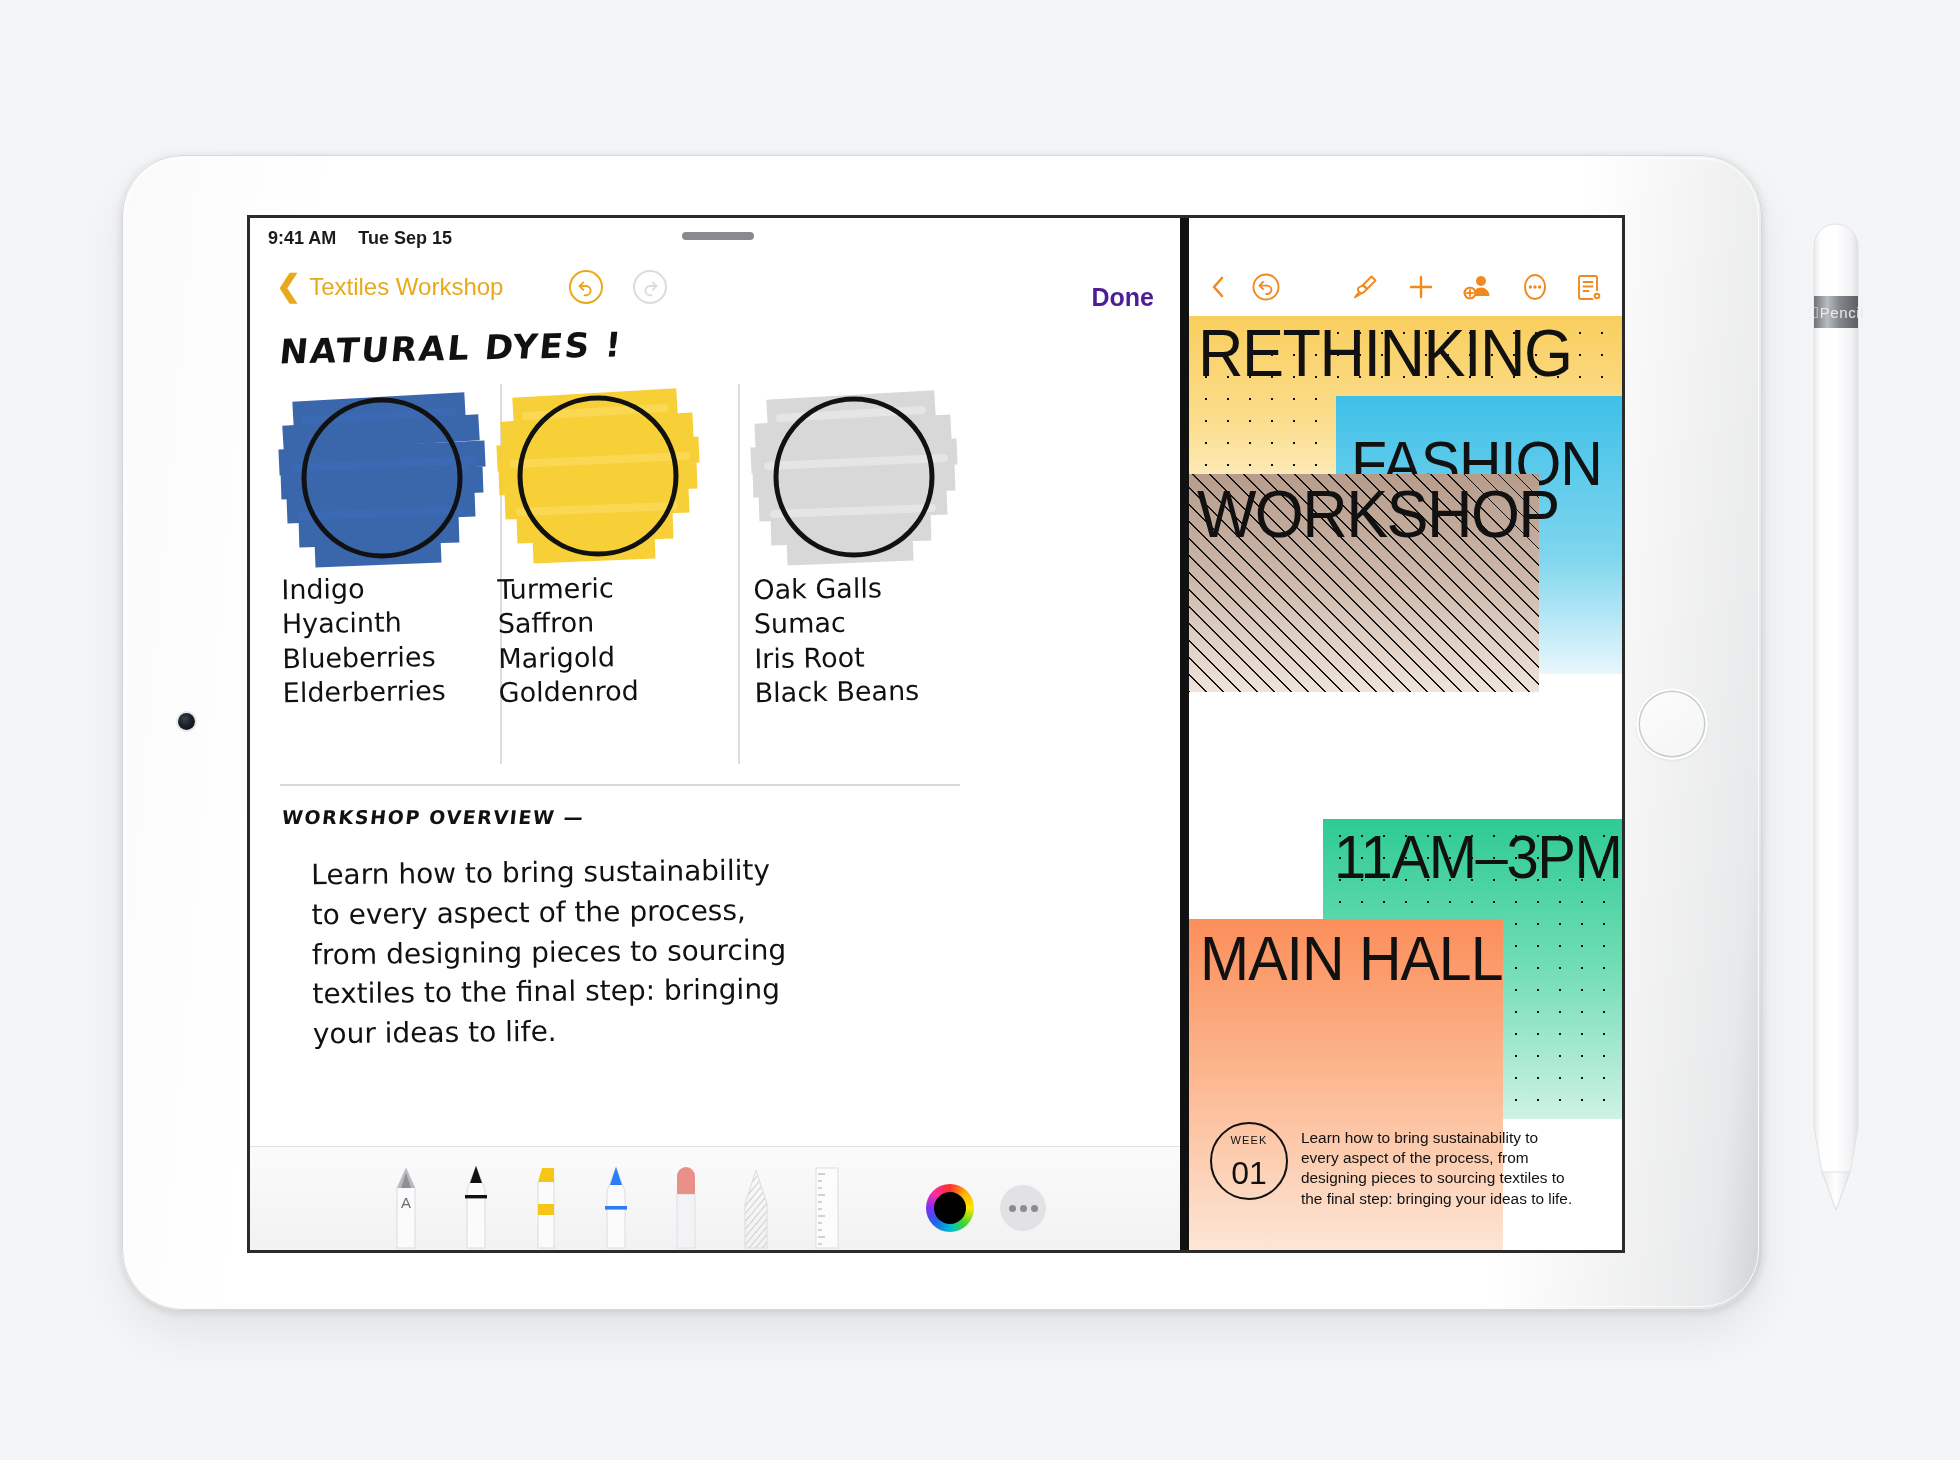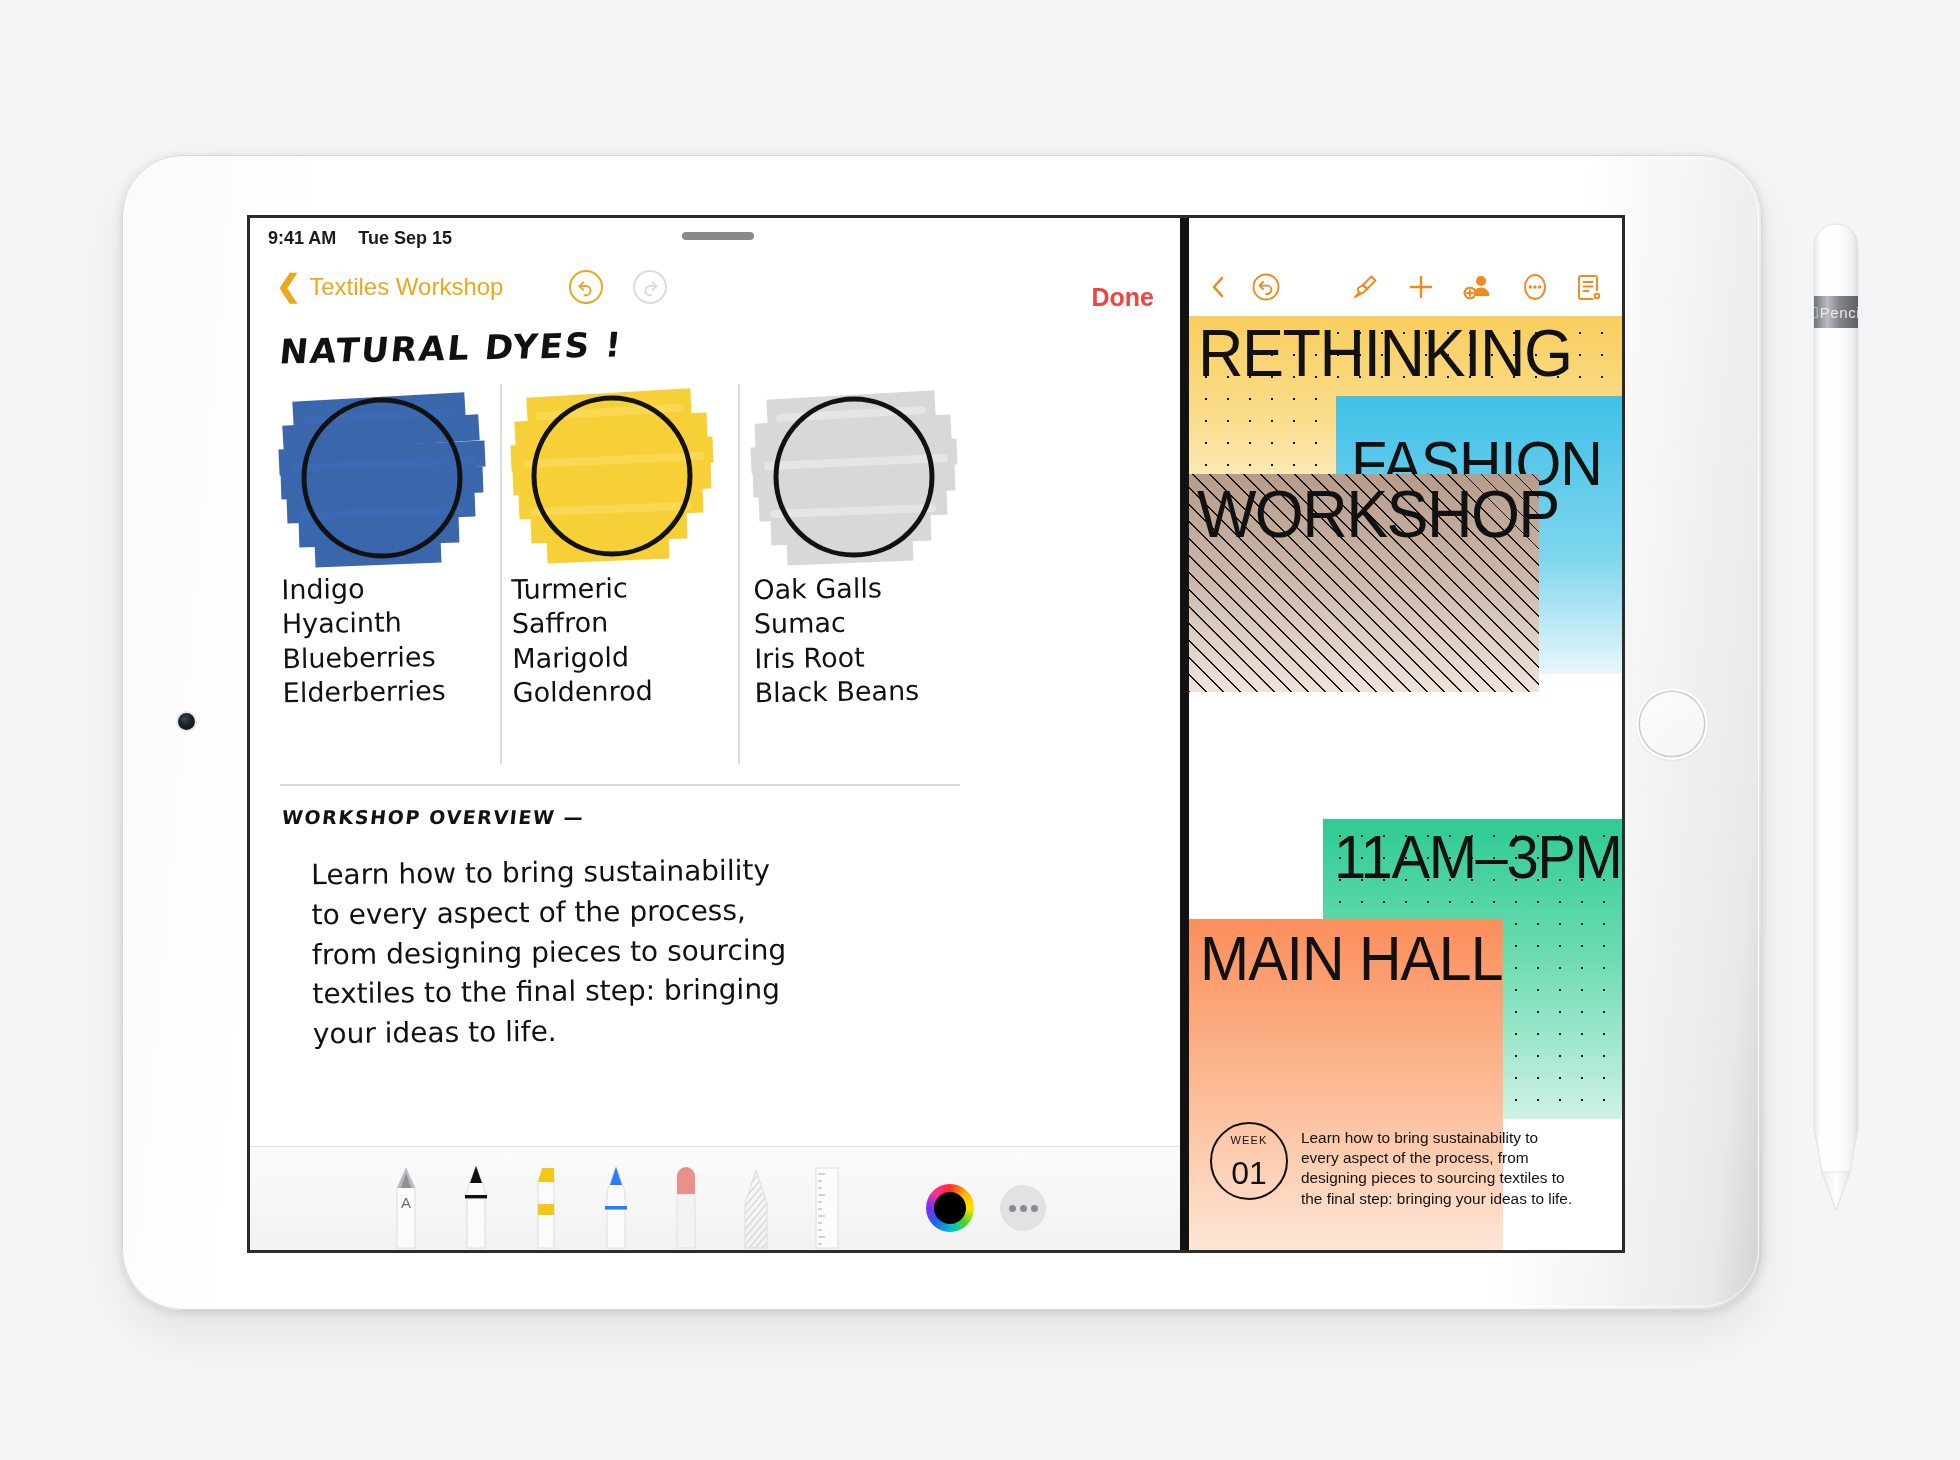--- a/index.html
+++ b/index.html
@@ -75,39 +75,39 @@
     background: #fff;
   }
   .nt-back { display:flex; align-items:center; gap:8px; color:#e8a91d; font-size:24px; }
   .nt-back .chev { font-size: 30px; font-weight: 700; line-height: 1; margin-top:-3px; }
   .circ-btn {
     width: 34px; height: 34px; border-radius: 50%;
     display:flex; align-items:center; justify-content:center;
   }
   .undo-btn { border: 2.3px solid #e8a91d; color: #e8a91d; margin-left: 66px; }
   .redo-btn { border: 2.3px solid #dcdcdc; color: #dcdcdc; margin-left: 30px; }
-  .nt-done { margin-left: auto; color:#ef4444; font-size:25px; font-weight:600;margin-top:21px; }
+  .nt-done { margin-left: auto; color:#4c1d95; font-size:25px; font-weight:600;margin-top:21px; }
 
   .notes-canvas {
     position:absolute; top: 98px; left:0; width:930px; height: 830px;
     background:#fff; overflow:hidden;
   }
   .hand { font-family: "DejaVu Sans", sans-serif; color:#111; }
 
   .note-title {
     position:absolute; left:30px; top:12px;
     font-size:34px; font-weight:700; letter-spacing:2px;
     transform: skewX(-7deg) rotate(-1.2deg);
     font-family: "DejaVu Sans", sans-serif;
   }
 
   .swatch-row { position:absolute; top: 68px; left: 22px; width: 890px; height: 380px; }
   .swatch-col { position:absolute; top:0; width: 218px; height: 380px; }
   .swatch-col.c1 { left: 8px; }
-  .swatch-col.c2 { left: 238px; }
+  .swatch-col.c2 { left: 224px; }
   .swatch-col.c3 { left: 480px; }
   .vdiv { position:absolute; top: 0; width: 2px; height: 380px; background:#dcdcdc; }
   .vdiv.v1 { left: 228px; }
   .vdiv.v2 { left: 466px; }
 
   .blob { position:absolute; left: 0; top: 0; width: 210px; height: 185px; }
   .blob svg { width: 100%; height: 100%; display:block; overflow: visible; }
 
   .dye-list {
     position:absolute; top: 188px; left: 2px;

